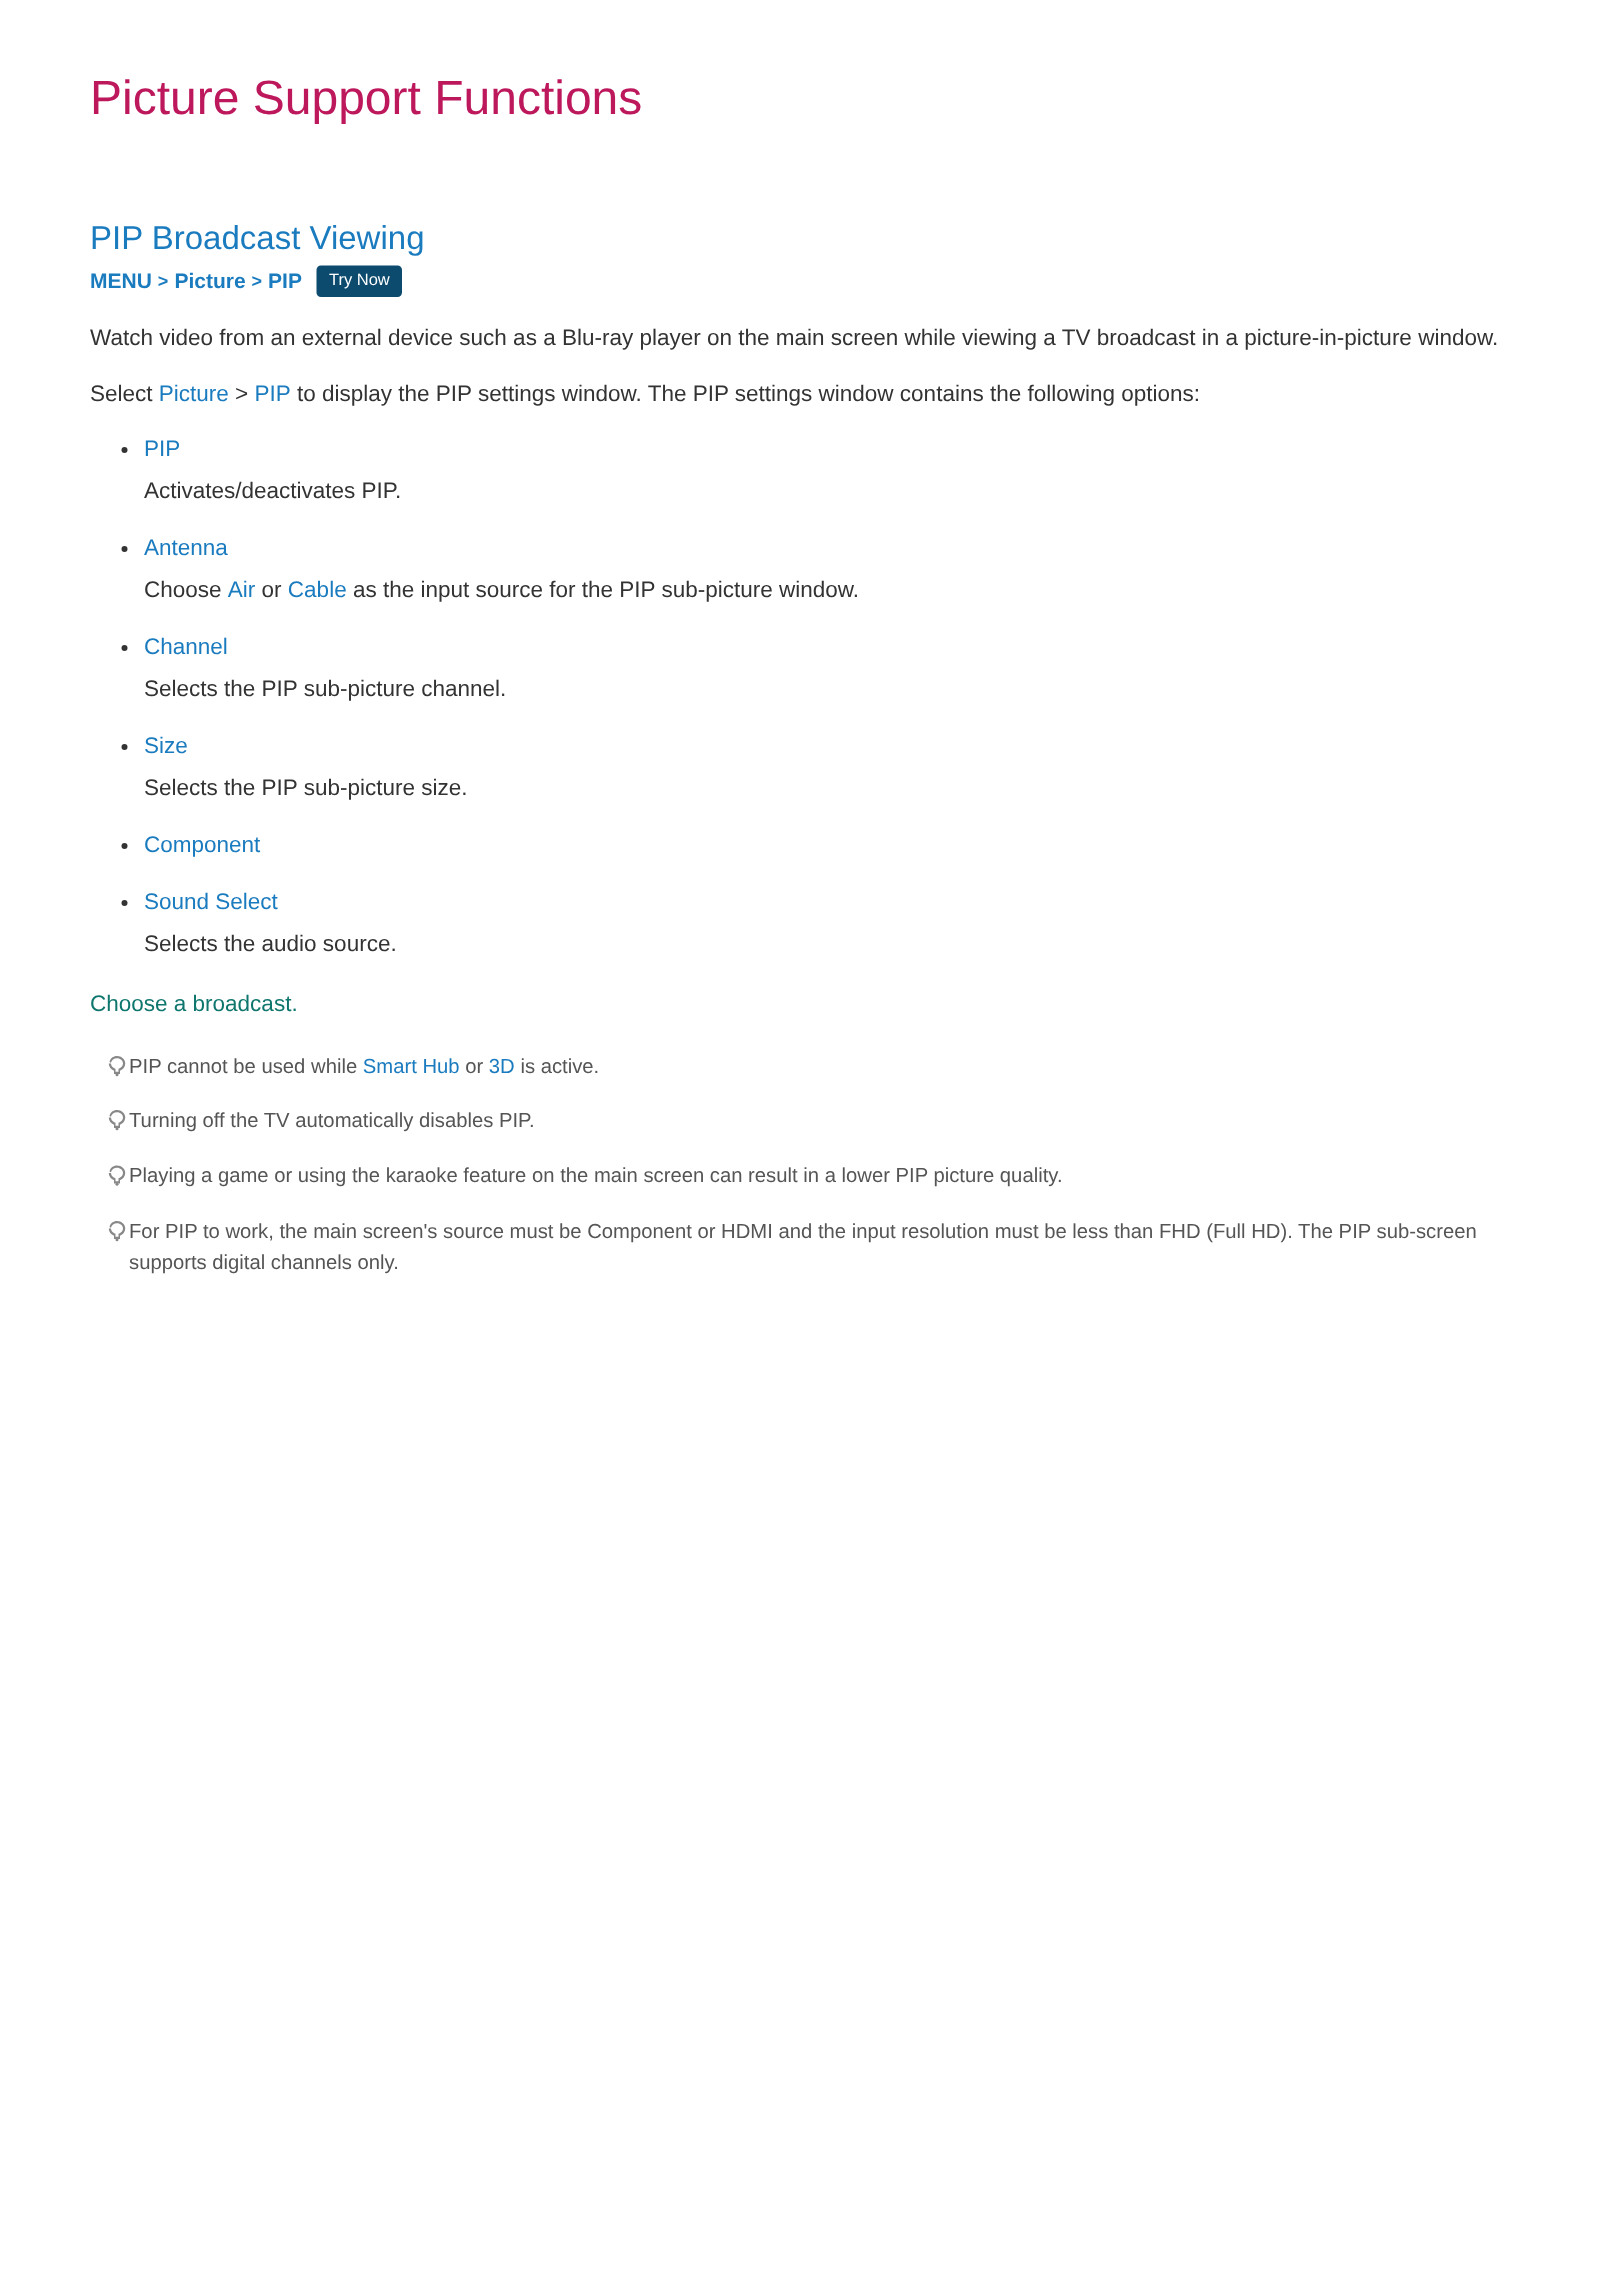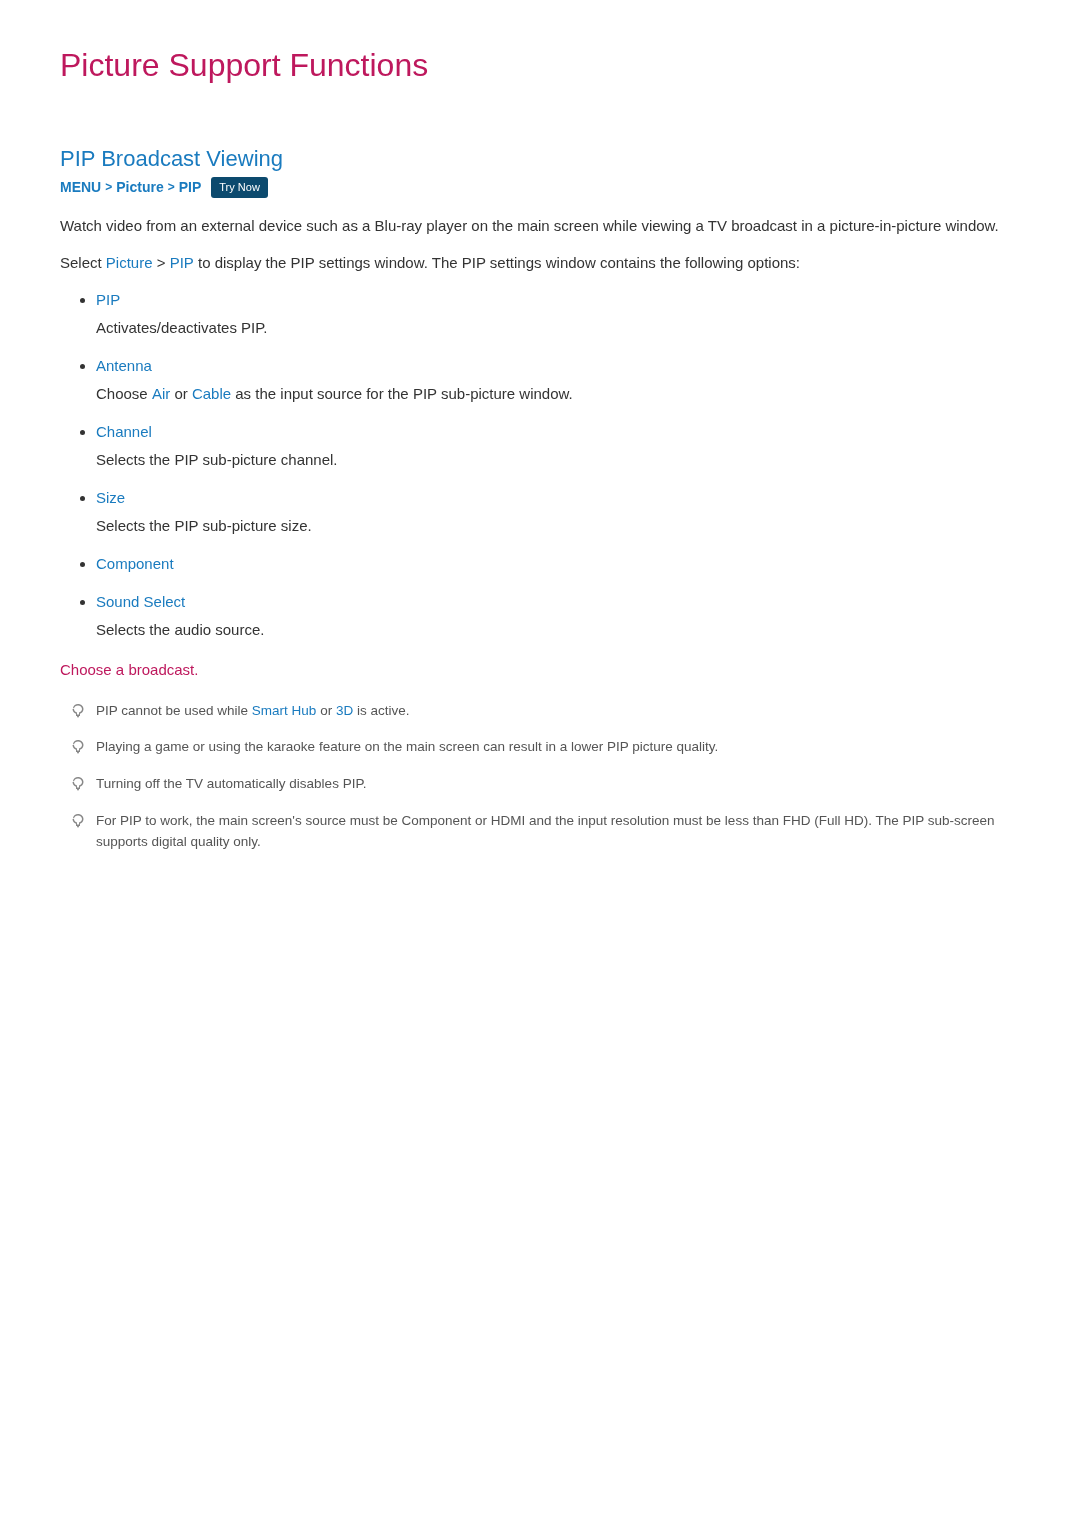--- a/index.html
+++ b/index.html
@@ -77,34 +77,34 @@
       color: #1a7bbf;
       font-weight: 500;
     }
 
     .bullet-list li .item-desc {
       color: #333333;
       margin-top: 4px;
     }
 
     .choose-broadcast {
-      color: #be185d;
+      color: #0f766e;
       margin-bottom: 18px;
       font-size: 15px;
     }
 
     .note-list {
       list-style: none;
       margin-left: 10px;
     }
 
     .note-list li {
       display: flex;
       align-items: flex-start;
-      gap: 10px;
+      gap: 0;
       margin-bottom: 12px;
       color: #555555;
       font-size: 13.5px;
       line-height: 1.6;
     }
 
     .note-icon {
       flex-shrink: 0;
       margin-top: 2px;
     }
@@ -195,35 +195,35 @@
     </span>
   </li>
 
   <li>
     <span class="note-icon">
       <svg viewBox="0 0 16 16" fill="none" xmlns="http://www.w3.org/2000/svg">
         <path d="M8 2C5.5 2 3.5 3.5 3 6L4 6.5C4.3 4.7 6 3.5 8 3.5C10.2 3.5 12 5.1 12 7C12 8.5 11 9.7 9.5 10.3L9 10.5V12.5H7V10.5L6.5 10.3C5 9.7 4 8.5 4 7H2.5C2.5 9.2 4 11 6 11.8V14H10V11.8C12 11 13.5 9.2 13.5 7C13.5 4.2 11 2 8 2Z" fill="#888"></path>
         <rect x="7" y="13.5" width="2" height="2" rx="1" fill="#888"></rect>
       </svg>
     </span>
+    <span class="note-text">Turning off the TV automatically disables PIP.</span>
+  </li>
+
+  <li>
+    <span class="note-icon">
+      <svg viewBox="0 0 16 16" fill="none" xmlns="http://www.w3.org/2000/svg">
+        <path d="M8 2C5.5 2 3.5 3.5 3 6L4 6.5C4.3 4.7 6 3.5 8 3.5C10.2 3.5 12 5.1 12 7C12 8.5 11 9.7 9.5 10.3L9 10.5V12.5H7V10.5L6.5 10.3C5 9.7 4 8.5 4 7H2.5C2.5 9.2 4 11 6 11.8V14H10V11.8C12 11 13.5 9.2 13.5 7C13.5 4.2 11 2 8 2Z" fill="#888"></path>
+        <rect x="7" y="13.5" width="2" height="2" rx="1" fill="#888"></rect>
+      </svg>
+    </span>
     <span class="note-text">Playing a game or using the karaoke feature on the main screen can result in a lower PIP picture quality.</span>
   </li>
 
   <li>
     <span class="note-icon">
       <svg viewBox="0 0 16 16" fill="none" xmlns="http://www.w3.org/2000/svg">
         <path d="M8 2C5.5 2 3.5 3.5 3 6L4 6.5C4.3 4.7 6 3.5 8 3.5C10.2 3.5 12 5.1 12 7C12 8.5 11 9.7 9.5 10.3L9 10.5V12.5H7V10.5L6.5 10.3C5 9.7 4 8.5 4 7H2.5C2.5 9.2 4 11 6 11.8V14H10V11.8C12 11 13.5 9.2 13.5 7C13.5 4.2 11 2 8 2Z" fill="#888"></path>
         <rect x="7" y="13.5" width="2" height="2" rx="1" fill="#888"></rect>
       </svg>
     </span>
-    <span class="note-text">Turning off the TV automatically disables PIP.</span>
-  </li>
-
-  <li>
-    <span class="note-icon">
-      <svg viewBox="0 0 16 16" fill="none" xmlns="http://www.w3.org/2000/svg">
-        <path d="M8 2C5.5 2 3.5 3.5 3 6L4 6.5C4.3 4.7 6 3.5 8 3.5C10.2 3.5 12 5.1 12 7C12 8.5 11 9.7 9.5 10.3L9 10.5V12.5H7V10.5L6.5 10.3C5 9.7 4 8.5 4 7H2.5C2.5 9.2 4 11 6 11.8V14H10V11.8C12 11 13.5 9.2 13.5 7C13.5 4.2 11 2 8 2Z" fill="#888"></path>
-        <rect x="7" y="13.5" width="2" height="2" rx="1" fill="#888"></rect>
-      </svg>
-    </span>
-    <span class="note-text">For PIP to work, the main screen's source must be Component or HDMI and the input resolution must be less than FHD (Full HD). The PIP sub-screen supports digital quality only.</span>
+    <span class="note-text">For PIP to work, the main screen's source must be Component or HDMI and the input resolution must be less than FHD (Full HD). The PIP sub-screen supports digital channels only.</span>
   </li>
 </ul>
 
 </body></html>

